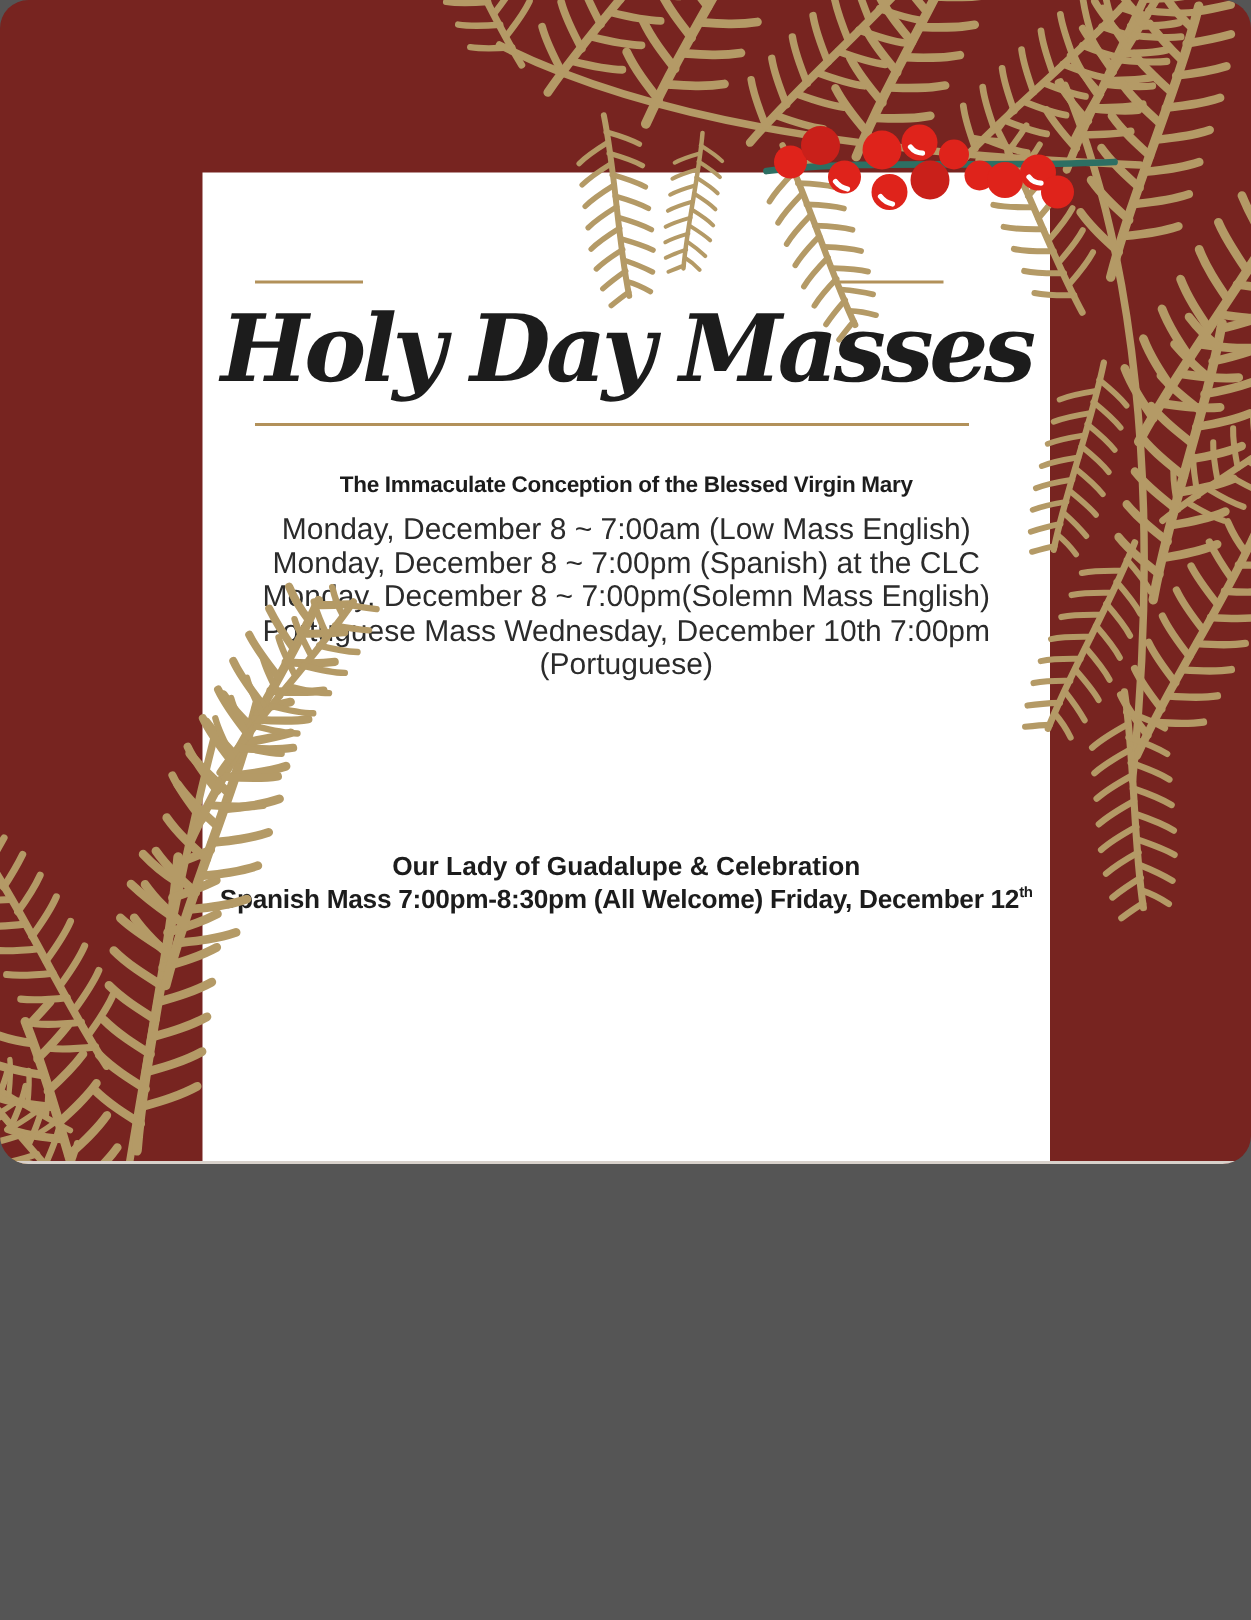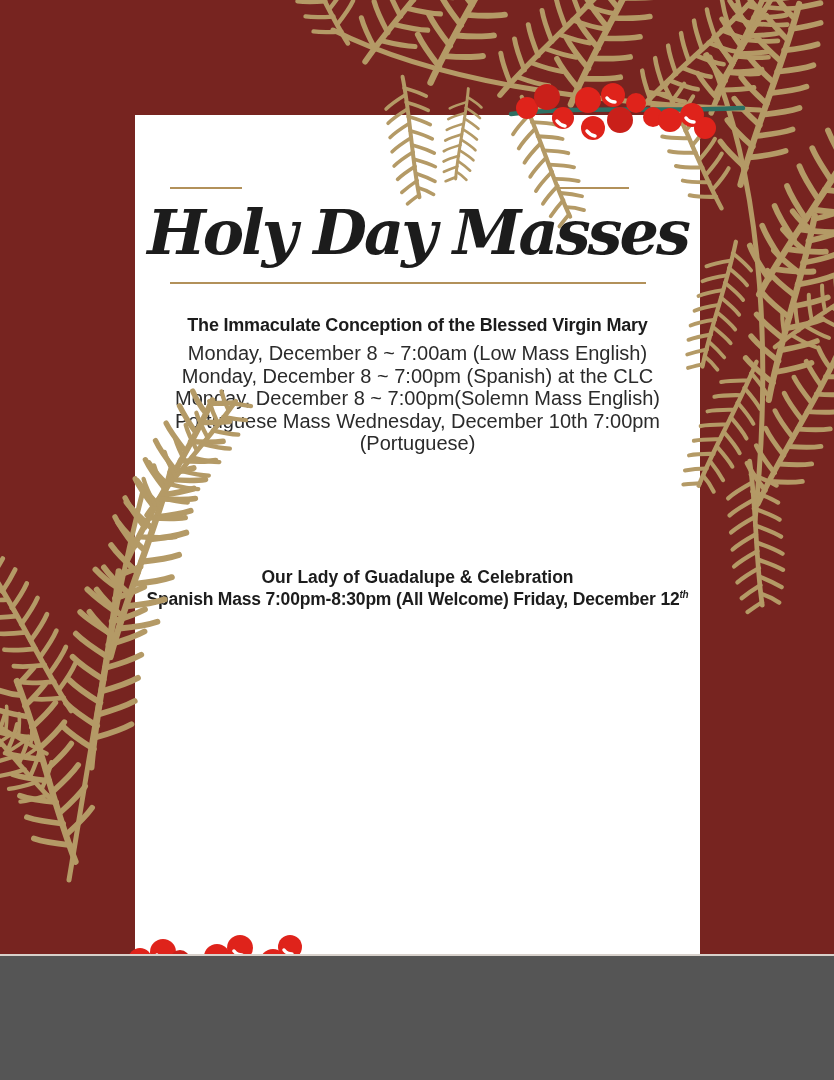--- a/index.html
+++ b/index.html
@@ -2,23 +2,24 @@
 <html style="--background: #772420; --card: #ffffff; --gold: #b49a66; --goldline: #b2915a; --berry: #df231b; --berrydark: #c9201a; --stem: #2d6f63; --ink: #1c1c1c; --bodyink: #2b2b2b;"><head>
 <meta charset="utf-8">
 <style>
   html,body{margin:0;padding:0;}
   body{
     font-family:"Liberation Sans", sans-serif;
     background:#555;
   }
   .poster{
     position:relative;
-    width:834px;height:956px;
+    width:834px;height:776px;
     background:var(--background,#772420);
     overflow:hidden;
+    border-radius:19px;
   }
   .card{
     position:absolute;
     left:135px;top:115px;width:565px;height:848px;
     background:var(--card,#fff);
     z-index:1;
   }
   .card-content{position:absolute;inset:0;z-index:5;}
   svg{overflow:visible;display:block;}
   .deco{position:absolute;pointer-events:none;}
@@ -34,40 +35,40 @@
     color:var(--ink,#1c1c1c);
     white-space:nowrap;
   }
   .rule{position:absolute;height:2px;background:var(--goldline,#b2915a);}
   .rule-tl{left:35px;top:72px;width:72px;}
   .rule-tr{left:424px;top:72px;width:70px;}
   .rule-b{left:35px;top:167px;width:476px;}
   
   .h1{
     position:absolute;left:0;top:200px;width:100%;
-    text-align:center;font-weight:bold;font-size:18px;
+    text-align:center;font-weight:bold;font-size:15px;
     letter-spacing:-0.2px;color:var(--ink,#1c1c1c);
   }
   .schedule{
     position:absolute;left:0;top:227px;width:100%;
     text-align:center;font-size:20px;line-height:22.5px;
     color:var(--bodyink,#2b2b2b);
   }
   .u12{text-decoration:underline;text-underline-offset:2px;}
   .h2{
     position:absolute;left:0;top:452px;width:100%;
     text-align:center;font-weight:bold;font-size:17.5px;
     color:var(--ink,#1c1c1c);
   }
   .line-bold{
     position:absolute;left:-10px;top:474px;width:calc(100% + 20px);
     text-align:center;font-weight:bold;font-size:17.5px;
     letter-spacing:-0.2px;color:var(--ink,#1c1c1c);
   }
-  .line-bold sup{font-size:10px;font-weight:bold;font-style:italic;}
+  .line-bold sup{font-size:10px;font-weight:bold;}
   .bottom-strip{
     position:absolute;left:0;bottom:0;width:100%;height:2px;
     background:#d8d1cb;z-index:6;
   }
 </style>
 </head>
 <body>
 
 <div class="poster">
 

